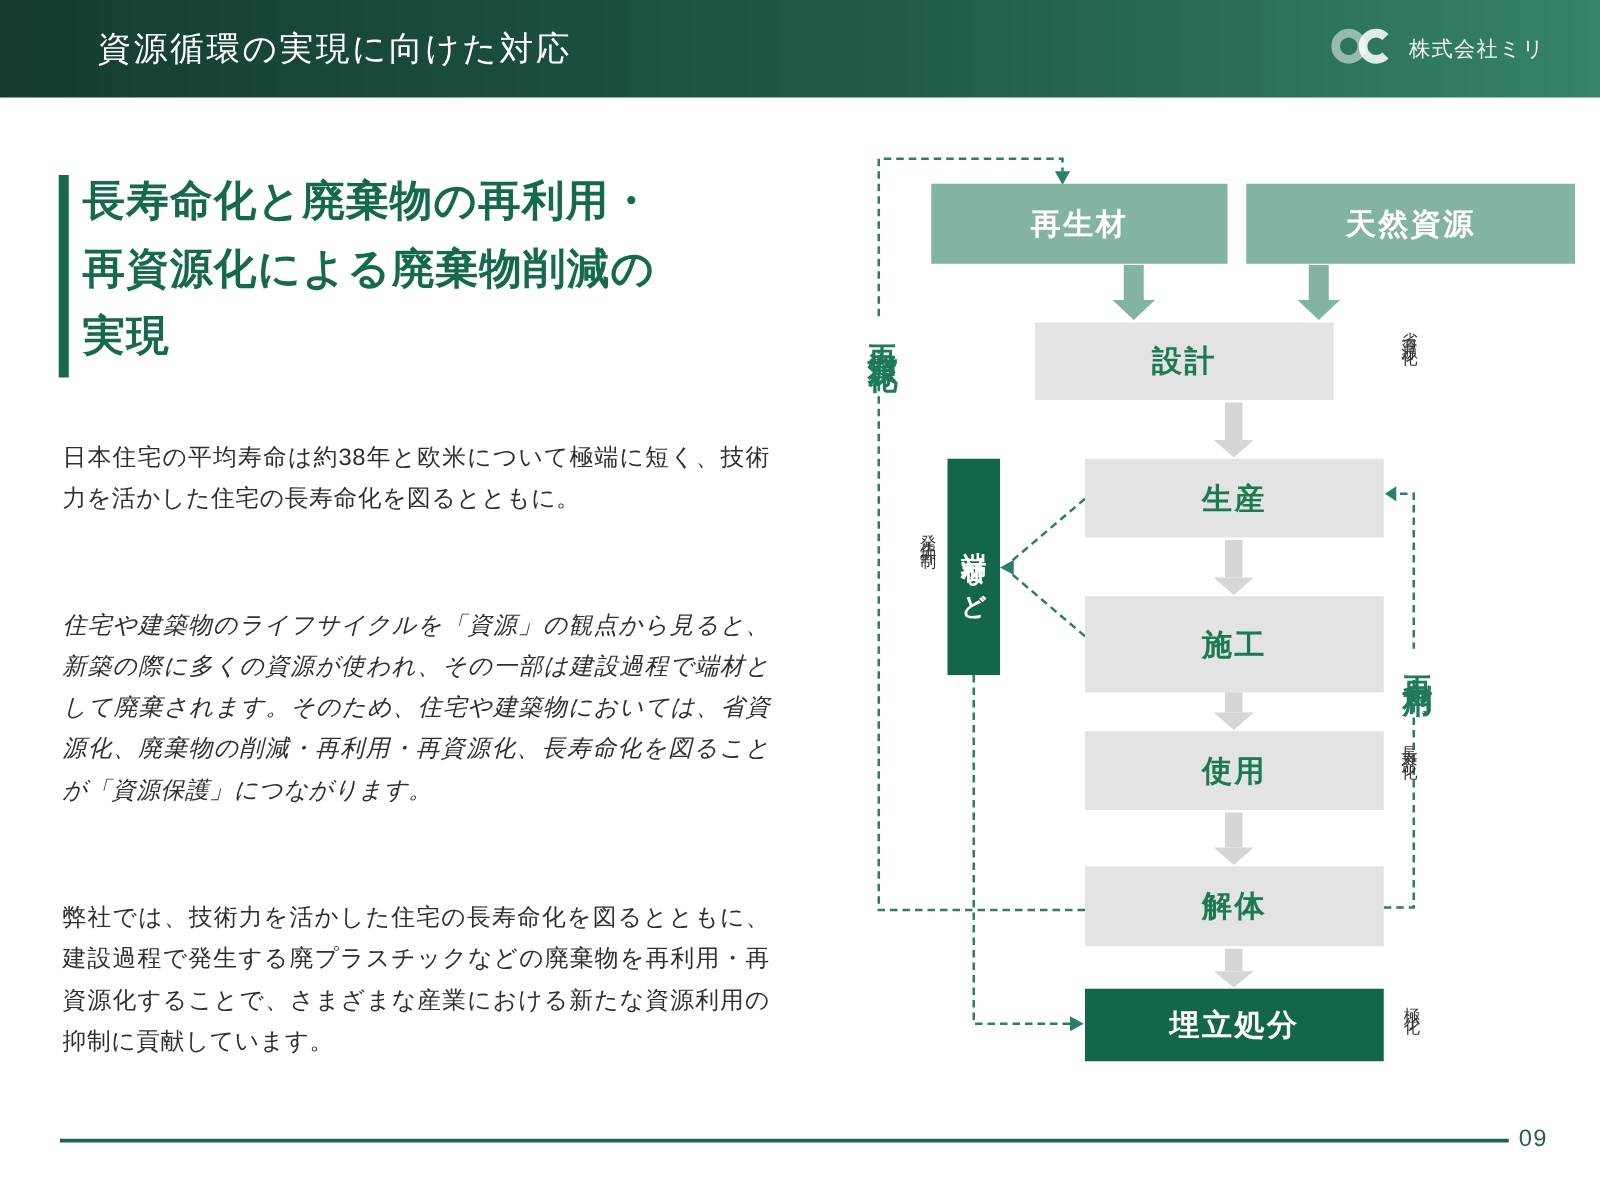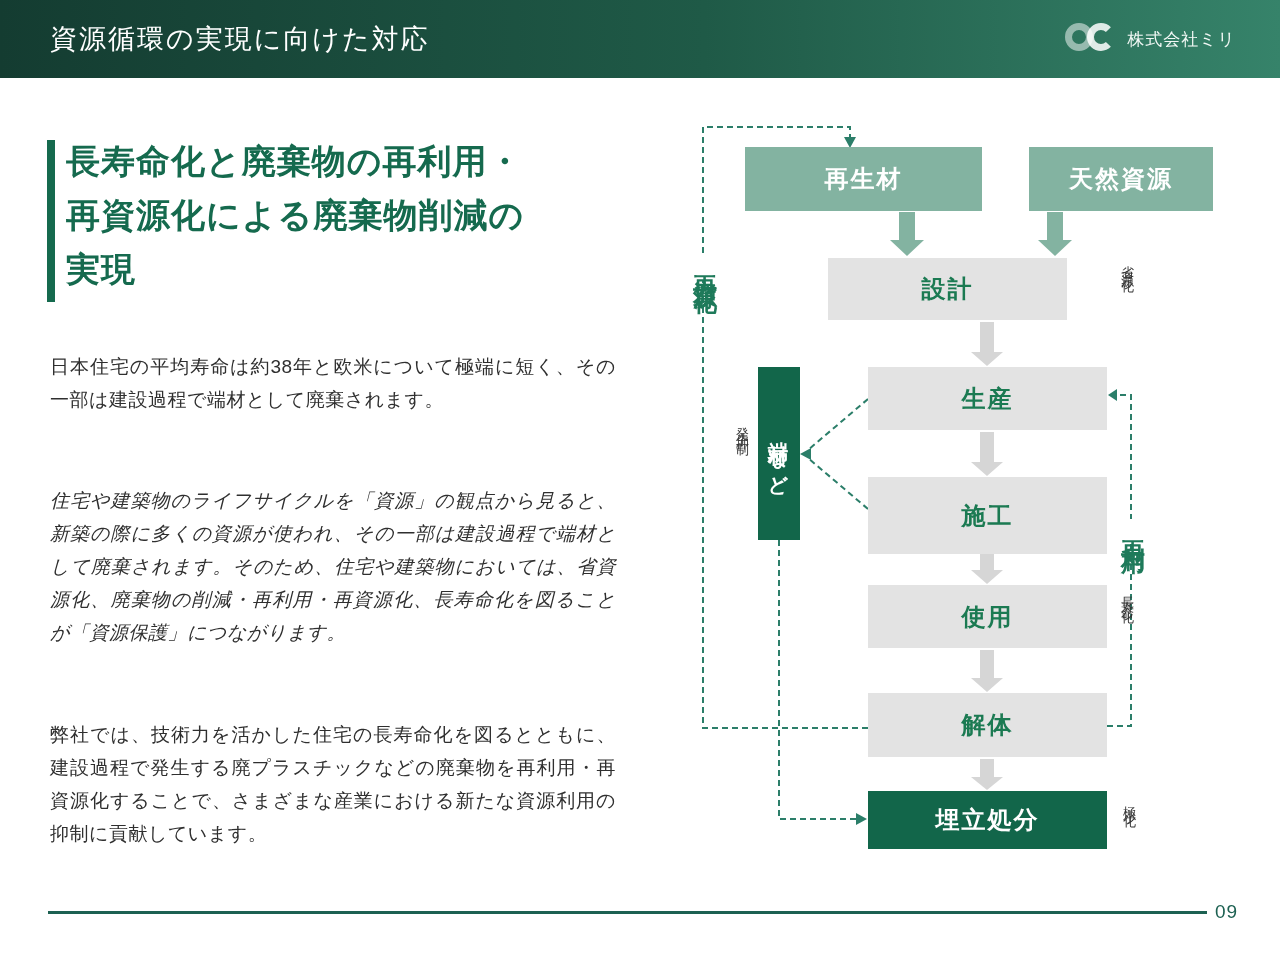--- a/index.html
+++ b/index.html
@@ -15,21 +15,21 @@
 
   
   .header {
     position: absolute;
     left: 0; top: 0;
     width: 1280px; height: 78px;
     background: linear-gradient(90deg, #143c31 0%, #1f5a47 55%, #36836a 100%);
     display: flex;
     align-items: center;
     justify-content: space-between;
-    padding: 0 44px 0 50px;
+    padding: 0 44px 0 78px;
   }
   .header-title {
     color: #ffffff;
     font-size: 27px;
     font-weight: 500;
     letter-spacing: 2px;
   }
   .logo { display: flex; align-items: center; gap: 12px; }
   .logo-text { color: #f2f8f5; font-size: 17px; letter-spacing: 1px; }
 
@@ -77,21 +77,21 @@
     justify-content: center;
     font-size: 24px;
     font-weight: 600;
     letter-spacing: 2px;
   }
   .dbox.sage { background: #83b3a1; color: #ffffff; }
   .dbox.gray { background: #e3e3e3; color: #1b7a52; }
   .dbox.darkgreen { background: #12664a; color: #ffffff; }
 
   .box-recycled { left: 745px; top: 147px; width: 237px; height: 64px; }
-  .box-natural  { left: 997px; top: 147px; width: 184px; height: 64px; margin-left: 32px; }
+  .box-natural  { left: 997px; top: 147px; width: 263px; height: 64px; }
   .box-design   { left: 828px; top: 258px; width: 239px; height: 62px; }
   .box-produce  { left: 868px; top: 367px; width: 239px; height: 63px; }
   .box-construct{ left: 868px; top: 477px; width: 239px; height: 77px; }
   .box-use      { left: 868px; top: 585px; width: 239px; height: 63px; }
   .box-demolish { left: 868px; top: 693px; width: 239px; height: 64px; }
   .box-landfill { left: 868px; top: 791px; width: 239px; height: 58px; }
 
   .box-scrap {
     left: 758px; top: 367px; width: 42px; height: 173px;
     writing-mode: vertical-rl;
@@ -157,21 +157,21 @@
       <span class="logo-text">株式会社ミリ</span>
     </div>
   </div>
 
   <div class="accent-bar"></div>
   <h1 class="heading">
     <span>長寿命化と廃棄物の再利用・</span>
     <span>再資源化による廃棄物削減の</span>
     <span>実現</span>
   </h1>
-  <p class="para para1">日本住宅の平均寿命は約38年と欧米について極端に短く、その一部は建設過程で端材として廃棄されます。</p>
+  <p class="para para1">日本住宅の平均寿命は約38年と欧米について極端に短く、技術力を活かした住宅の長寿命化を図るとともに。</p>
   <p class="para para2">住宅や建築物のライフサイクルを「資源」の観点から見ると、新築の際に多くの資源が使われ、その一部は建設過程で端材として廃棄されます。そのため、住宅や建築物においては、省資源化、廃棄物の削減・再利用・再資源化、長寿命化を図ることが「資源保護」につながります。</p>
   <p class="para para3">弊社では、技術力を活かした住宅の長寿命化を図るとともに、建設過程で発生する廃プラスチックなどの廃棄物を再利用・再資源化することで、さまざまな産業における新たな資源利用の抑制に貢献しています。</p>
 
   <div>
 
     <svg class="overlay" width="1280" height="960" viewBox="0 0 1280 960">
 
       <g>
         <path class="dash" d="M868 728 H703 V127 H850 V137"></path>
         <polygon class="dashfill" points="844,137 856,137 850,148"></polygon>

